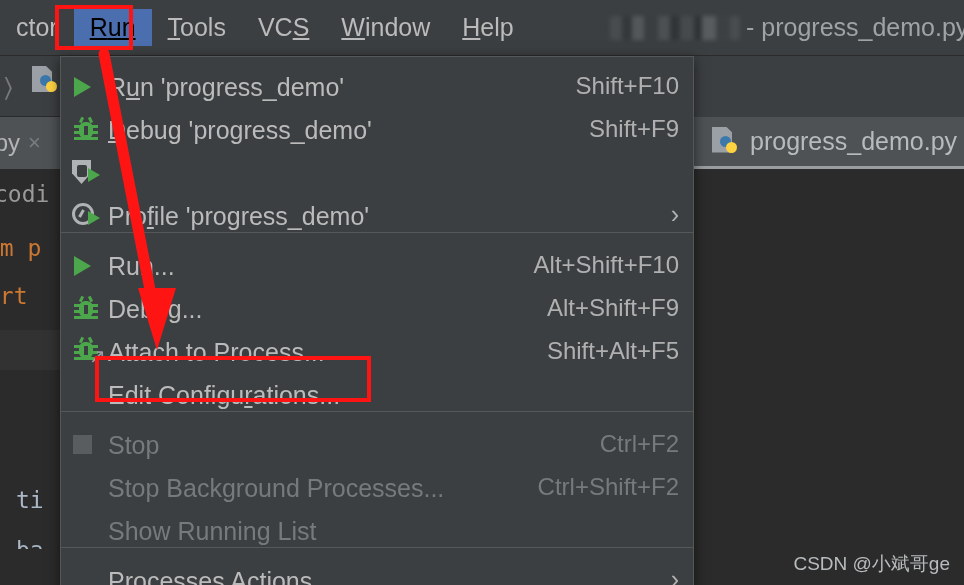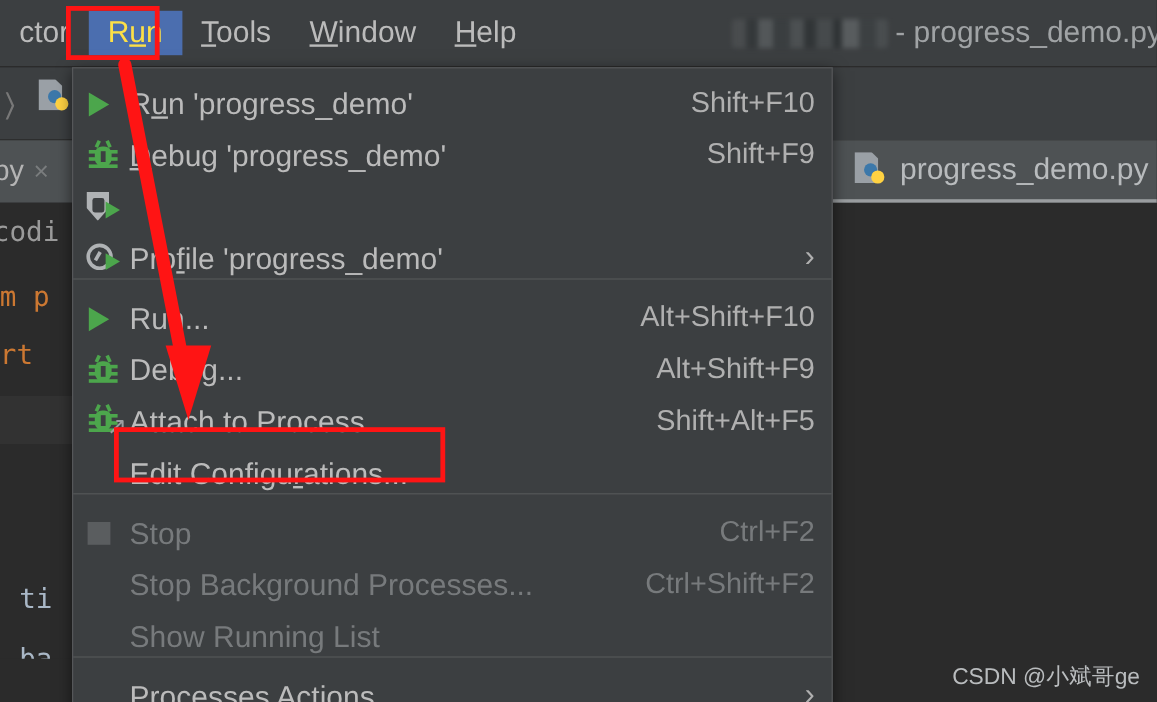--- a/index.html
+++ b/index.html
@@ -16,21 +16,21 @@
     position:absolute;left:0;top:0;width:964px;height:55px;
     background:#3c3f41;
     border-bottom:1px solid #2b2b2b;
   }
   .mb-items{position:absolute;left:0;top:0;height:55px;display:flex;align-items:center;}
   .mb-item{
     color:#bbbbbb;font-size:25px;line-height:1;
     padding:6px 16px;white-space:nowrap;
   }
   .mb-item.sel{
-    background:#4b6eaf;color:#fde047;
+    background:#4b6eaf;color:#000000;text-decoration:underline;
   }
   .mb-item u{text-decoration:underline;}
   .win-title{
     position:absolute;left:610px;top:0;height:55px;
     display:flex;align-items:center;
     color:#a0a3a5;font-size:25px;white-space:nowrap;
   }
   .blurred{
     display:inline-block;width:130px;height:24px;margin-right:6px;
     border-radius:3px;
@@ -214,20 +214,21 @@
     <div class="ln" style="top:370px;left:16px;">ba</div>
     <div class="ln" style="top:404px;left:6px;">fi</div>
   </div>
   <div class="vdiv"></div>
 
   <div class="menubar">
     <div class="mb-items">
       <div class="mb-item">ctor</div>
       <div class="mb-item sel">R<u>u</u>n</div>
       <div class="mb-item"><u>T</u>ools</div>
+      <div class="mb-item">VC<u>S</u></div>
       <div class="mb-item"><u>W</u>indow</div>
       <div class="mb-item"><u>H</u>elp</div>
     </div>
     <div class="win-title">
       <span class="blurred"></span>
       <span>- progress_demo.py</span>
     </div>
   </div>
 
   <div class="menu">

